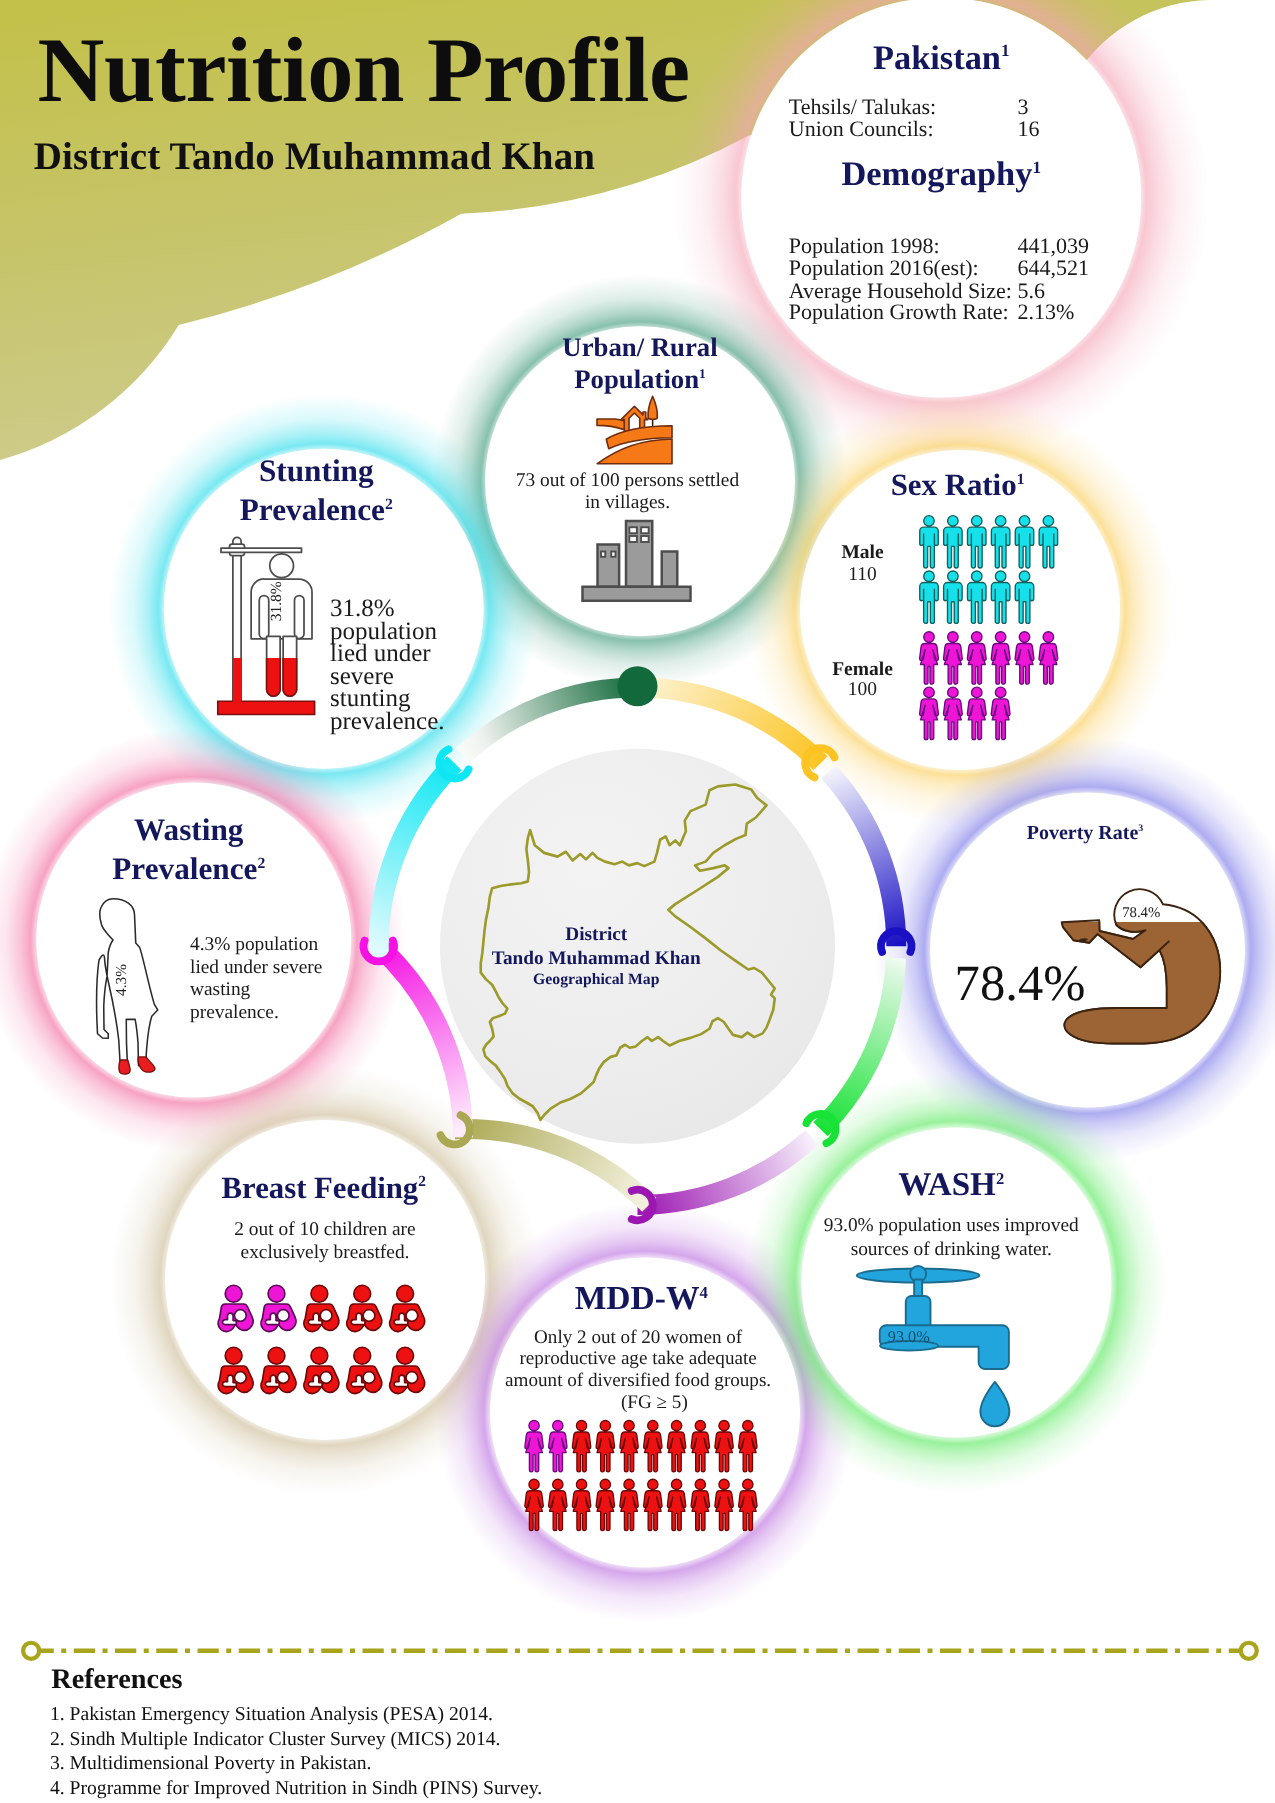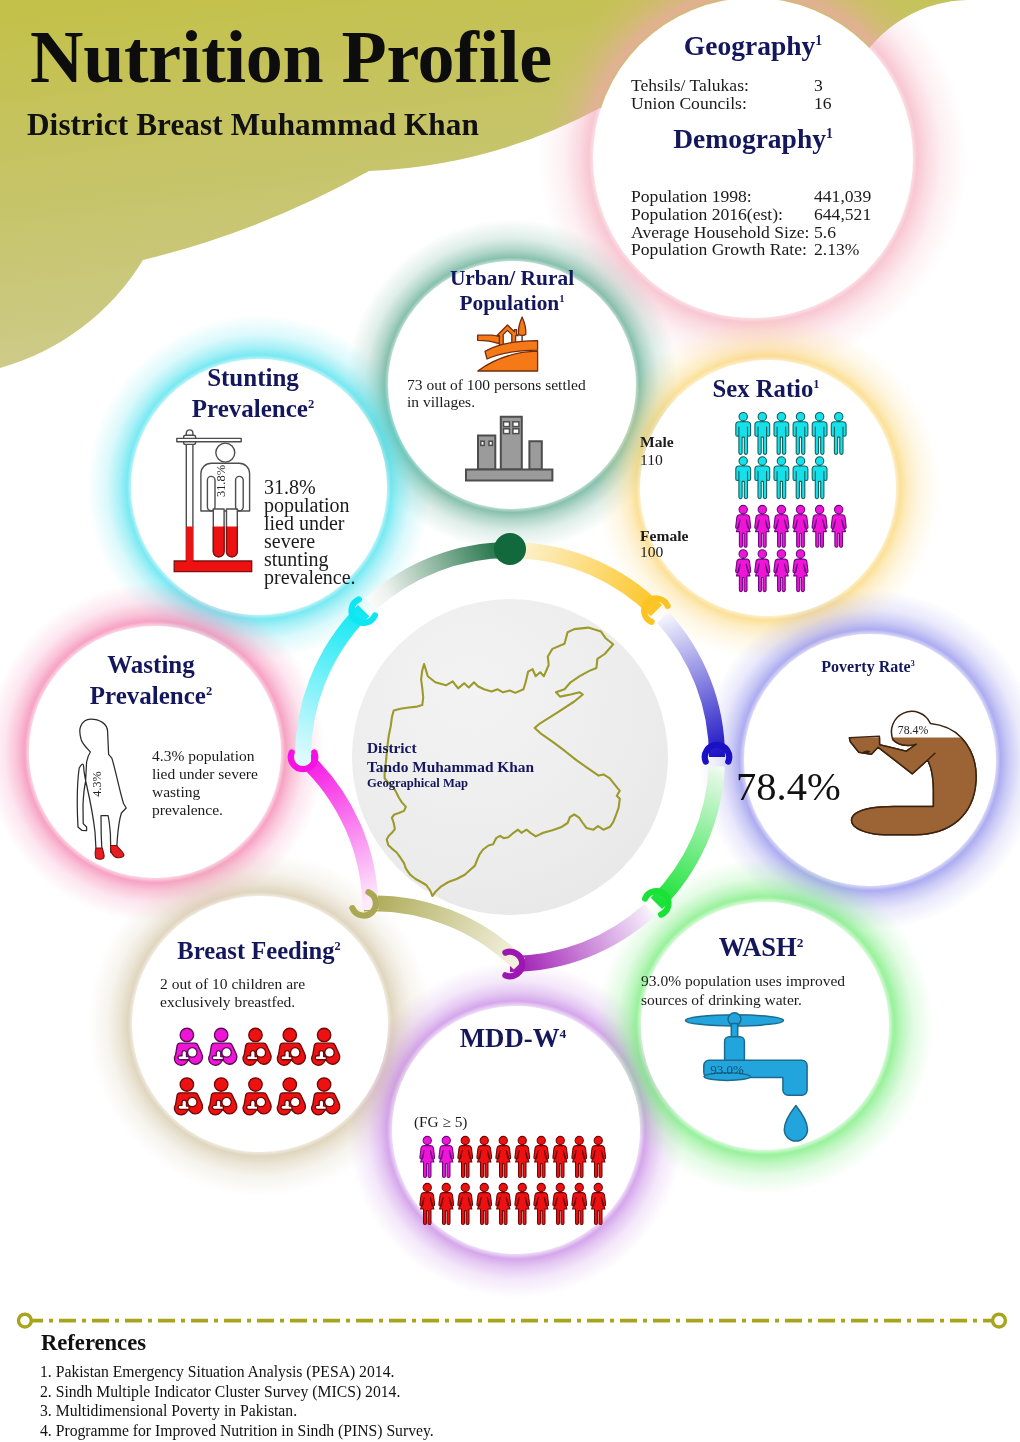--- a/index.html
+++ b/index.html
@@ -7,21 +7,21 @@
   #page{position:absolute;left:0;top:0;width:1020px;height:1442px;overflow:hidden;background:#fff;}
 
   .bgsvg{position:absolute;left:0;top:0;width:1020px;height:1442px;}
 
   
   .hdr-title{position:absolute;left:30px;top:20px;font-size:74px;font-weight:bold;color:#0d0d0d;letter-spacing:-0.3px;line-height:1;}
   .hdr-sub{position:absolute;left:27px;top:107px;font-size:31.2px;font-weight:bold;color:#111;letter-spacing:0.1px;}
 
   .ttl{position:absolute;width:100%;text-align:center;color:#14175c;font-weight:bold;}
   .sup{font-size:.50em;vertical-align:baseline;position:relative;top:-0.70em;font-weight:bold;}
-  .body-txt{position:absolute;color:#1b1b1b;}
+  .body-txt{position:absolute;text-align:center;color:#1b1b1b;}
 
   
   .ref-h{position:absolute;left:41px;top:1330px;font-size:22.6px;font-weight:bold;color:#111;}
   .ref-list{position:absolute;left:40px;top:1362px;font-size:15.7px;color:#111;line-height:19.6px;}
 
   table.kv{position:absolute;border-collapse:collapse;font-size:17.6px;color:#1a1a1a;}
   table.kv td{padding:0;line-height:17.8px;vertical-align:top;white-space:nowrap;}
   table.kv td:first-child{padding-right:0;width:183px;}
 </style>
 </head>
@@ -196,23 +196,23 @@
       <path d="M 705.7 761.6 A 12.2 12.2 0 1 1 728.3 761.6" stroke="#1a11c4"></path>
       <path d="M 645.1 898.6 A 12.2 12.2 0 1 1 661.1 914.6" stroke="#17e235"></path>
       <path d="M 505.4 952.7 A 12.2 12.2 0 1 1 505.4 975.3" stroke="#9c17b2"></path>
       <path d="M 368.4 892.1 A 12.2 12.2 0 1 1 352.4 908.1" stroke="#aba853"></path>
       <path d="M 314.3 752.4 A 12.2 12.2 0 1 1 291.7 752.4" stroke="#f511e3"></path>
       <path d="M 374.9 615.4 A 12.2 12.2 0 1 1 358.9 599.4" stroke="#0ee7f3"></path>
     </g>
   </svg>
 
   <div class="hdr-title">Nutrition Profile</div>
-  <div class="hdr-sub">District Breast Muhammad Khan</div>
-
-  <div class="ttl" style="left:593px;top:30px;width:320px;font-size:27.5px;"><span>Geography</span><span class="sup">1</span></div>
+  <div class="hdr-sub">District Tando Muhammad Khan</div>
+
+  <div class="ttl" style="left:593px;top:30px;width:320px;font-size:27.5px;"><span>Pakistan</span><span class="sup">1</span></div>
   <table class="kv" style="left:631px;top:77px;">
       <tbody>
     <tr>
           <td>Tehsils/ Talukas:</td>
           <td>3</td>
         </tr>
     <tr>
           <td>Union Councils:</td>
           <td>16</td>
         </tr>
@@ -567,20 +567,21 @@
   </div>
   <div class="body-txt" style="left:152px;top:747px;width:118px;font-size:15.5px;line-height:17.9px;text-align:left;">4.3% population lied under severe wasting prevalence.</div>
 
   <div class="ttl" style="left:748px;top:658px;width:240px;font-size:16px;"><span>Poverty Rate</span><span class="sup">3</span></div>
   <div class="body-txt" style="left:736px;top:763px;width:160px;font-size:40.5px;color:#111;">78.4%</div>
 
   <div class="ttl" style="left:139px;top:937px;width:240px;font-size:24.6px;"><span>Breast Feeding</span><span class="sup">2</span></div>
   <div class="body-txt" style="left:160px;top:975px;width:200px;font-size:15.5px;line-height:18.4px;">2 out of 10 children are exclusively breastfed.</div>
 
   <div class="ttl" style="left:393px;top:1023px;width:240px;font-size:26.8px;"><span>MDD-W</span><span class="sup">4</span></div>
+  <div class="body-txt" style="left:401px;top:1061px;width:219px;font-size:15.3px;line-height:17.3px;">Only 2 out of 20 women of reproductive age take adequate amount of diversified food groups.</div>
   <div class="body-txt" style="left:414px;top:1113px;width:219px;font-size:15.3px;line-height:17.3px;">(FG ≥ 5)</div>
 
   <div class="ttl" style="left:641px;top:932px;width:240px;font-size:26.5px;"><span>WASH</span><span class="sup">2</span></div>
   <div class="body-txt" style="left:641px;top:972px;width:240px;font-size:15.5px;line-height:18.5px;">93.0% population uses improved sources of drinking water.</div>
 
   <div class="body-txt" style="left:367px;top:739px;width:220px;font-size:15.4px;line-height:18.6px;font-weight:bold;color:#14175c;">
     <div>District</div>
     <div>Tando Muhammad Khan</div>
     <div style="font-size:12.6px;line-height:15px;">Geographical Map</div>
   </div>

